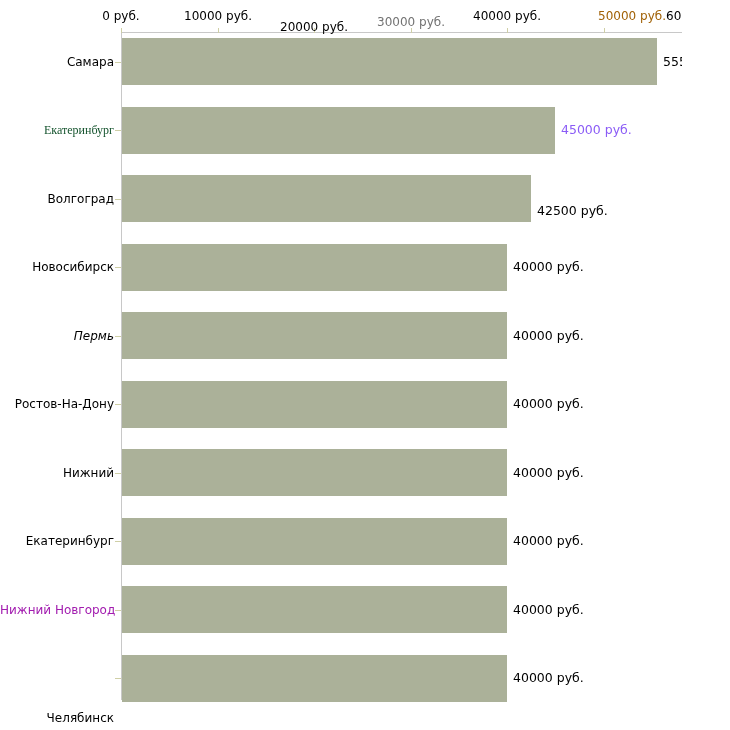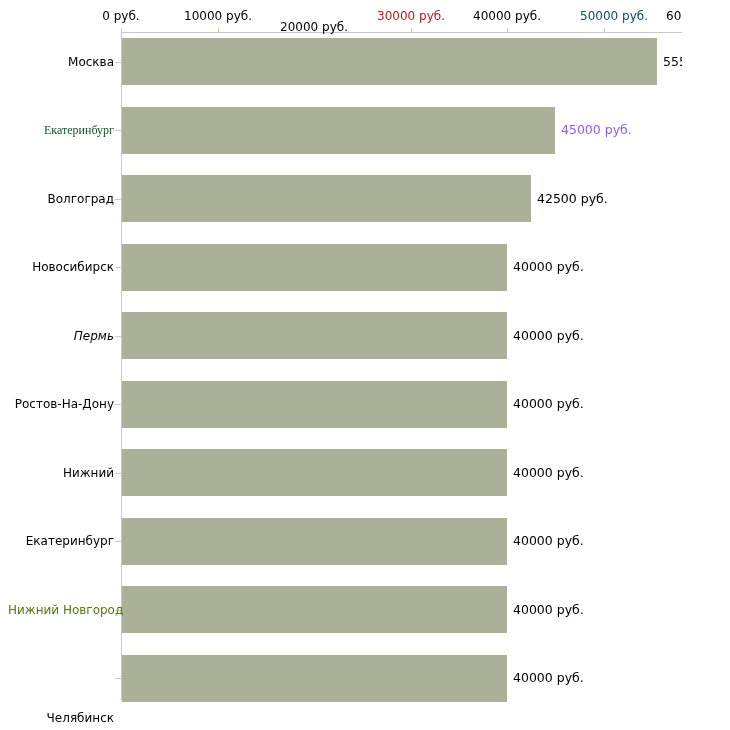--- a/index.html
+++ b/index.html
@@ -61,39 +61,39 @@
 <div id="chart-root">
     <div class="axis-line-x" style="left: 121px; top: 32px; width: 580px; height: 1px; background: rgb(200, 200, 200);"></div>
     <div class="axis-line-y" style="left: 121px; top: 32px; width: 1px; height: 668px; background: rgb(200, 200, 200);"></div>
     <div class="x-tick-mark" style="left: 121px; top: 28px; background: rgb(207, 207, 166);"></div>
     <div class="x-tick-label" style="left: 61px; top: 9px; width: 120px; color: rgb(0, 0, 0);">0 руб.</div>
     <div class="x-tick-mark" style="left: 218px; top: 28px; background: rgb(207, 207, 166);"></div>
     <div class="x-tick-label" style="left: 158px; top: 9px; width: 120px; color: rgb(0, 0, 0);">10000 руб.</div>
     <div class="x-tick-mark" style="left: 314px; top: 28px; background: rgb(207, 207, 166);"></div>
     <div class="x-tick-label" style="left: 254px; top: 20px; width: 120px; color: rgb(0, 0, 0);">20000 руб.</div>
     <div class="x-tick-mark" style="left: 411px; top: 28px; background: rgb(207, 207, 166);"></div>
-    <div class="x-tick-label" style="left: 351px; top: 9px; width: 120px; color: #b91c1c;">30000 руб.</div>
+    <div class="x-tick-label" style="left: 351px; top: 15px; width: 120px; color: #737373;">30000 руб.</div>
     <div class="x-tick-mark" style="left: 507px; top: 28px; background: rgb(207, 207, 166);"></div>
     <div class="x-tick-label" style="left: 447px; top: 9px; width: 120px; color: rgb(0, 0, 0);">40000 руб.</div>
     <div class="x-tick-mark" style="left: 604px; top: 28px; background: rgb(207, 207, 166);"></div>
-    <div class="x-tick-label" style="left: 554px; top: 9px; width: 120px; color: #0c4a6e;">50000 руб.</div>
+    <div class="x-tick-label" style="left: 572px; top: 9px; width: 120px; color: #a16207;">50000 руб.</div>
     <div class="x-tick-mark" style="left: 700px; top: 28px; background: rgb(207, 207, 166);"></div>
     <div class="x-tick-label" style="left: 640px; top: 9px; width: 120px; color: rgb(0, 0, 0);">60000 руб.</div>
     <div class="y-tick-mark" style="left: 115px; top: 62px; background: rgb(207, 207, 166);"></div>
     <div class="bar" style="left: 122px; top: 38px; width: 535px; height: 47px; background: rgb(171, 177, 153);"></div>
-    <div class="category-label" style="left: 0px; top: 54px; width: 114px; color: rgb(0, 0, 0);">Москва</div>
+    <div class="category-label" style="left: 0px; top: 54px; width: 114px; color: rgb(0, 0, 0);">Самара</div>
     <div class="value-label" style="left: 663px; top: 54px; color: rgb(0, 0, 0);">55500 руб.</div>
     <div class="y-tick-mark" style="left: 115px; top: 130px; background: rgb(207, 207, 166);"></div>
     <div class="bar" style="left: 122px; top: 107px; width: 433px; height: 47px; background: rgb(171, 177, 153);"></div>
     <div class="category-label" style="left: 0px; top: 122px; width: 114px; color: #14532d; font-family: Liberation Serif, serif;">Екатеринбург</div>
     <div class="value-label" style="left: 561px; top: 122px; color: #8b5cf6;">45000 руб.</div>
     <div class="y-tick-mark" style="left: 115px; top: 199px; background: rgb(207, 207, 166);"></div>
     <div class="bar" style="left: 122px; top: 175px; width: 409px; height: 47px; background: rgb(171, 177, 153);"></div>
     <div class="category-label" style="left: 0px; top: 191px; width: 114px; color: rgb(0, 0, 0);">Волгоград</div>
-    <div class="value-label" style="left: 537px; top: 191px; color: rgb(0, 0, 0);">42500 руб.</div>
+    <div class="value-label" style="left: 537px; top: 203px; color: rgb(0, 0, 0);">42500 руб.</div>
     <div class="y-tick-mark" style="left: 115px; top: 267px; background: rgb(207, 207, 166);"></div>
     <div class="bar" style="left: 122px; top: 244px; width: 385px; height: 47px; background: rgb(171, 177, 153);"></div>
     <div class="category-label" style="left: 0px; top: 259px; width: 114px; color: rgb(0, 0, 0);">Новосибирск</div>
     <div class="value-label" style="left: 513px; top: 259px; color: rgb(0, 0, 0);">40000 руб.</div>
     <div class="y-tick-mark" style="left: 115px; top: 336px; background: rgb(207, 207, 166);"></div>
     <div class="bar" style="left: 122px; top: 312px; width: 385px; height: 47px; background: rgb(171, 177, 153);"></div>
     <div class="category-label" style="left: 0px; top: 328px; width: 114px; color: rgb(0, 0, 0); font-style: italic;">Пермь</div>
     <div class="value-label" style="left: 513px; top: 328px; color: rgb(0, 0, 0);">40000 руб.</div>
     <div class="y-tick-mark" style="left: 115px; top: 404px; background: rgb(207, 207, 166);"></div>
     <div class="bar" style="left: 122px; top: 381px; width: 385px; height: 47px; background: rgb(171, 177, 153);"></div>
@@ -102,19 +102,19 @@
     <div class="y-tick-mark" style="left: 115px; top: 473px; background: rgb(207, 207, 166);"></div>
     <div class="bar" style="left: 122px; top: 449px; width: 385px; height: 47px; background: rgb(171, 177, 153);"></div>
     <div class="category-label" style="left: 0px; top: 465px; width: 114px; color: rgb(0, 0, 0);">Нижний</div>
     <div class="value-label" style="left: 513px; top: 465px; color: rgb(0, 0, 0);">40000 руб.</div>
     <div class="y-tick-mark" style="left: 115px; top: 541px; background: rgb(207, 207, 166);"></div>
     <div class="bar" style="left: 122px; top: 518px; width: 385px; height: 47px; background: rgb(171, 177, 153);"></div>
     <div class="category-label" style="left: 0px; top: 533px; width: 114px; color: rgb(0, 0, 0);">Екатеринбург</div>
     <div class="value-label" style="left: 513px; top: 533px; color: rgb(0, 0, 0);">40000 руб.</div>
     <div class="y-tick-mark" style="left: 115px; top: 610px; background: rgb(207, 207, 166);"></div>
     <div class="bar" style="left: 122px; top: 586px; width: 385px; height: 47px; background: rgb(171, 177, 153);"></div>
-    <div class="category-label" style="left: 0px; top: 602px; width: 114px; color: #4d7c0f; padding-left: 8px;">Нижний Новгород</div>
+    <div class="category-label" style="left: 0px; top: 602px; width: 114px; color: #a21caf;">Нижний Новгород</div>
     <div class="value-label" style="left: 513px; top: 602px; color: rgb(0, 0, 0);">40000 руб.</div>
     <div class="y-tick-mark" style="left: 115px; top: 678px; background: rgb(207, 207, 166);"></div>
     <div class="bar" style="left: 122px; top: 655px; width: 385px; height: 47px; background: rgb(171, 177, 153);"></div>
     <div class="category-label" style="left: 0px; top: 670px; width: 114px; color: rgb(0, 0, 0); margin-top: 40px;">Челябинск</div>
     <div class="value-label" style="left: 513px; top: 670px; color: rgb(0, 0, 0);">40000 руб.</div>
   </div>
 
 </body></html>

